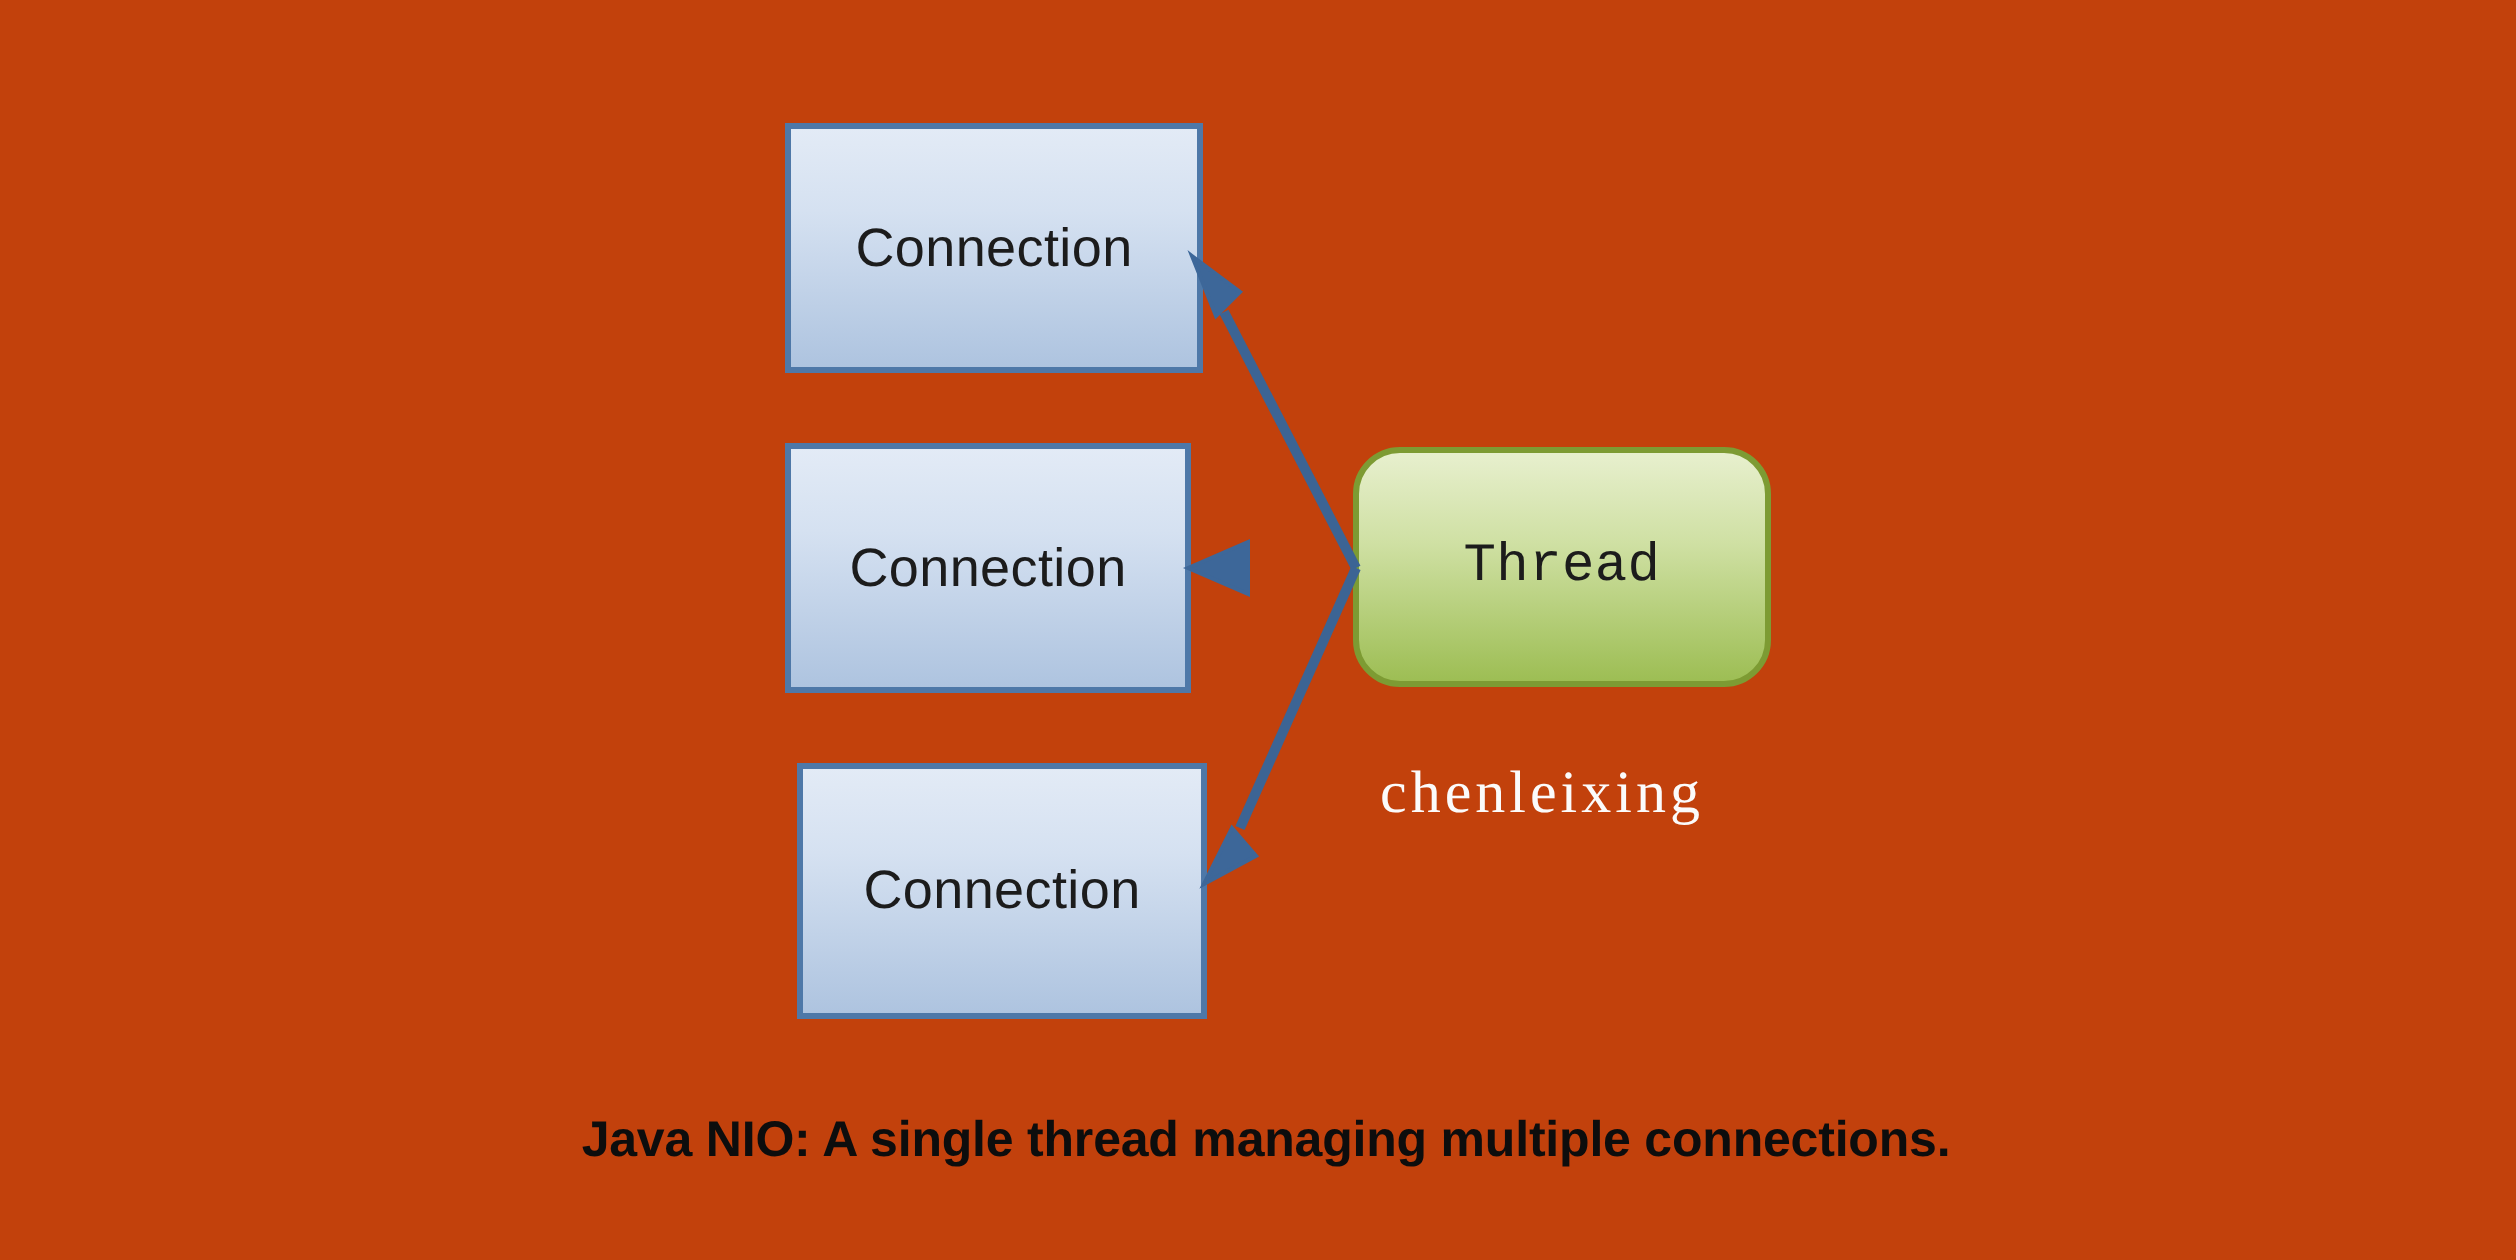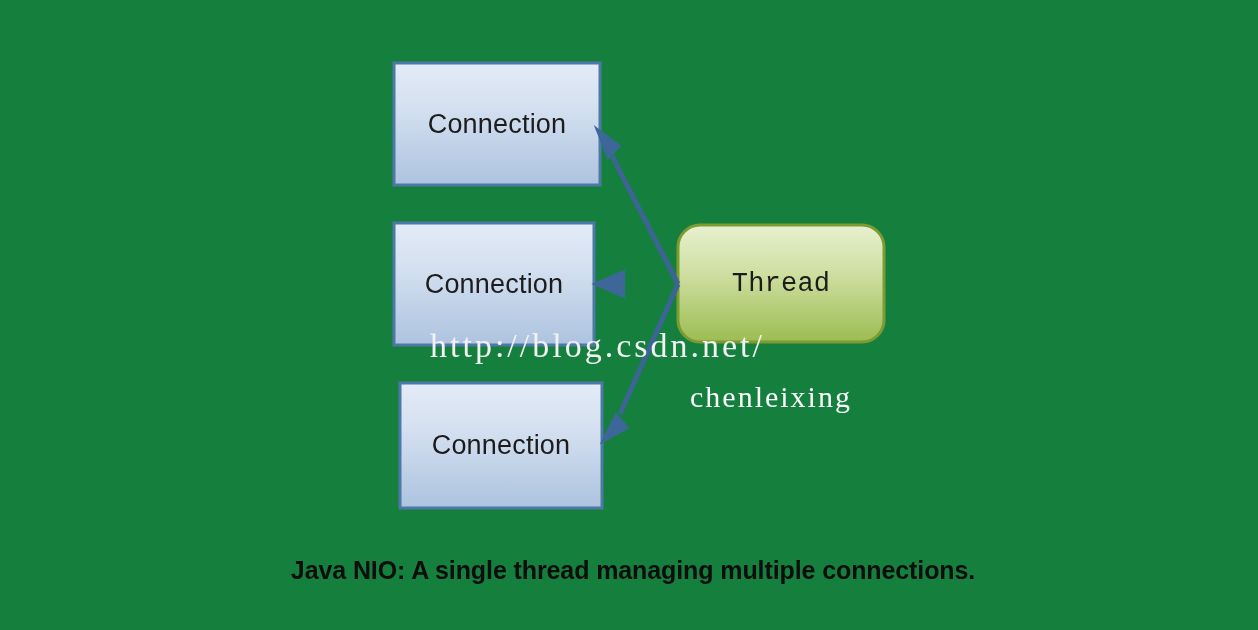--- a/index.html
+++ b/index.html
@@ -10,21 +10,21 @@
   body {
     width: 1258px;
     height: 630px;
     overflow: hidden;
     font-family: "Liberation Sans", sans-serif;
   }
   #canvas {
     position: relative;
     width: 1258px;
     height: 630px;
-    background: #15803d;
+    background: #c2410c;
   }
   #diagram-svg {
     position: absolute;
     left: 0;
     top: 0;
     width: 1258px;
     height: 630px;
   }
   .node-label {
     position: absolute;
@@ -123,18 +123,17 @@
       <line x1="678" y1="284" x2="620" y2="414" stroke="#3c6494" stroke-width="5" stroke-linecap="butt"></line>
       <polygon points="602,442 616,414 628,428" fill="#3d6799" stroke="#3d6799" stroke-width="2"></polygon>
     </g>
   </svg>
 
   <div class="node-label conn-label-1">Connection</div>
   <div class="node-label conn-label-2">Connection</div>
   <div class="node-label conn-label-3">Connection</div>
   <div class="node-label thread-label">Thread</div>
 
-  <div class="watermark" id="watermark-main">http://blog.csdn.net/</div>
   <div class="watermark" id="watermark-sub">chenleixing</div>
 
   <div id="caption">Java NIO: A single thread managing multiple connections.</div>
 
 </div>
 
 </body></html>

